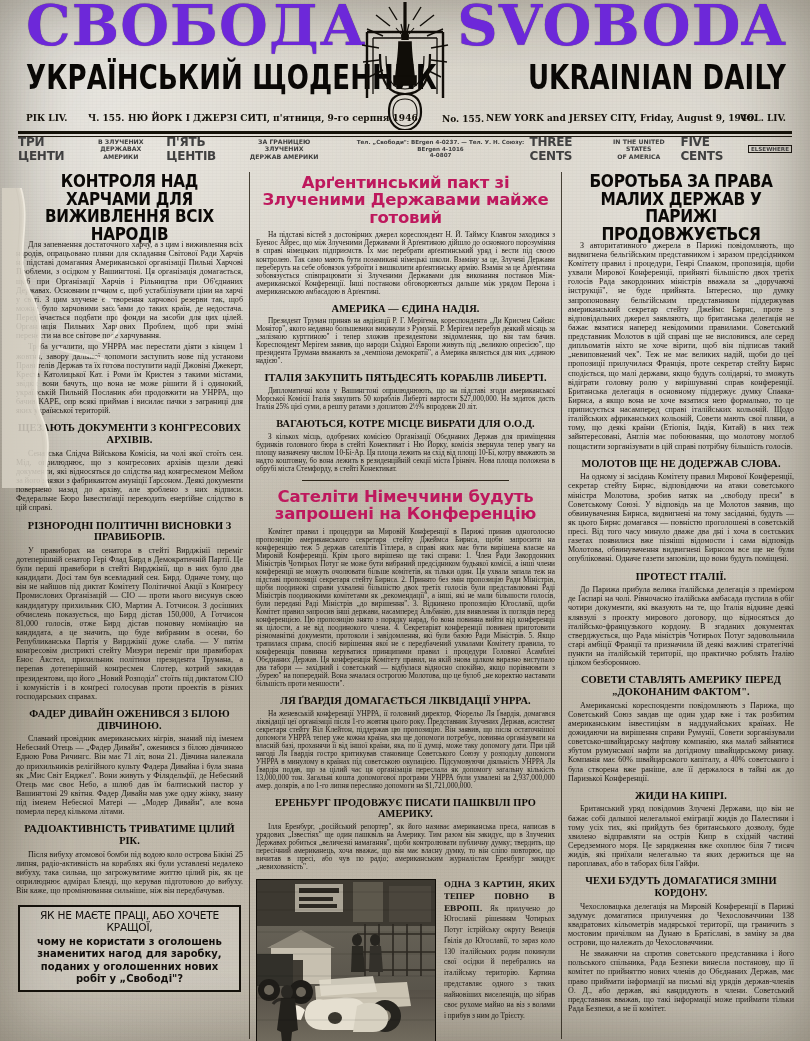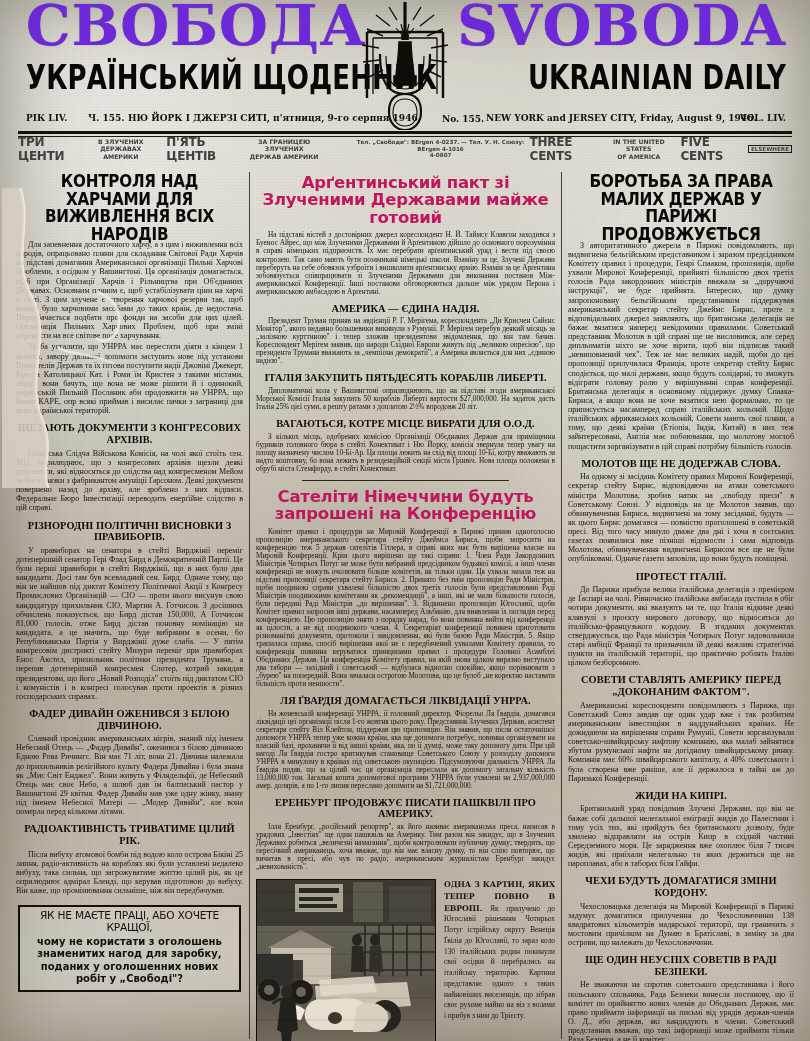--- a/index.html
+++ b/index.html
@@ -415,19 +415,18 @@
 
         <h2 class="sub">СОВЕТИ СТАВЛЯТЬ АМЕРИКУ ПЕРЕД „ДОКОНАНИМ ФАКТОМ".</h2>
         <p class="bt">Американські кореспонденти повідомляють з Парижа, що Советський Союз завдав ще один удар вже і так розбитим американським інвестиціям в наддунайських країнах. Не дожидаючи на вирішення справи Румунії, Совети зорганізували советсько-швайцарську нафтову компанію, яка малаб зайнятися збутом румунської нафти на догідному швайцарському ринку. Компанія має 60% швайцарського капіталу, а 40% советського і була створена вже раніше, але її держалося в тайні аж до Паризької Конференції.</p>
 
         <h2 class="sub">ЖИДИ НА КИПРІ.</h2>
         <p class="bt">Британський уряд повідомив Злучені Держави, що він не бажає собі дальшої нелегальної еміграції жидів до Палестини і тому усіх тих, які прийдуть без британського дозволу, буде хвилено відправляти на острів Кипр в східній частині Середземного моря. Це зарядження вже охоплює біля 7 тисяч жидів, які приїхали нелегально та яких держиться ще на пароплавах, або в таборах біля Гайфи.</p>
 
         <h2 class="sub">ЧЕХИ БУДУТЬ ДОМАГАТИСЯ ЗМІНИ КОРДОНУ.</h2>
         <p class="bt">Чехословацька делегація на Мировій Конференції в Парижі задумує домагатися прилучення до Чехословаччини 138 квадратових кільометрів мадярської території, ща граничить з мостовим причілком на Дунаю в Братіславі, в заміну за два острови, що належать до Чехословаччини.</p>
 
-        <h2 class="sub">ЩЕ ОДИН НЕУСПІХ СОВЕТІВ В РАДІ БЕЗПЕКИ.</h2>
         <p class="bt">Не зважаючи на спротив советського представника і його польського спільника, Рада Безпеки винесла постанову, що її комітет по прийняттю нових членів до Обєднаних Держав, має право приймати інформації на письмі від урядів держав-членів О. Д., або держав, які кандидують в члени. Советський представник вважав, що такі інформації може приймати тільки Рада Безпеки, а не її комітет.</p>
       </div>
 
     </div>
   </div>
 </div>
 
 </body></html>

